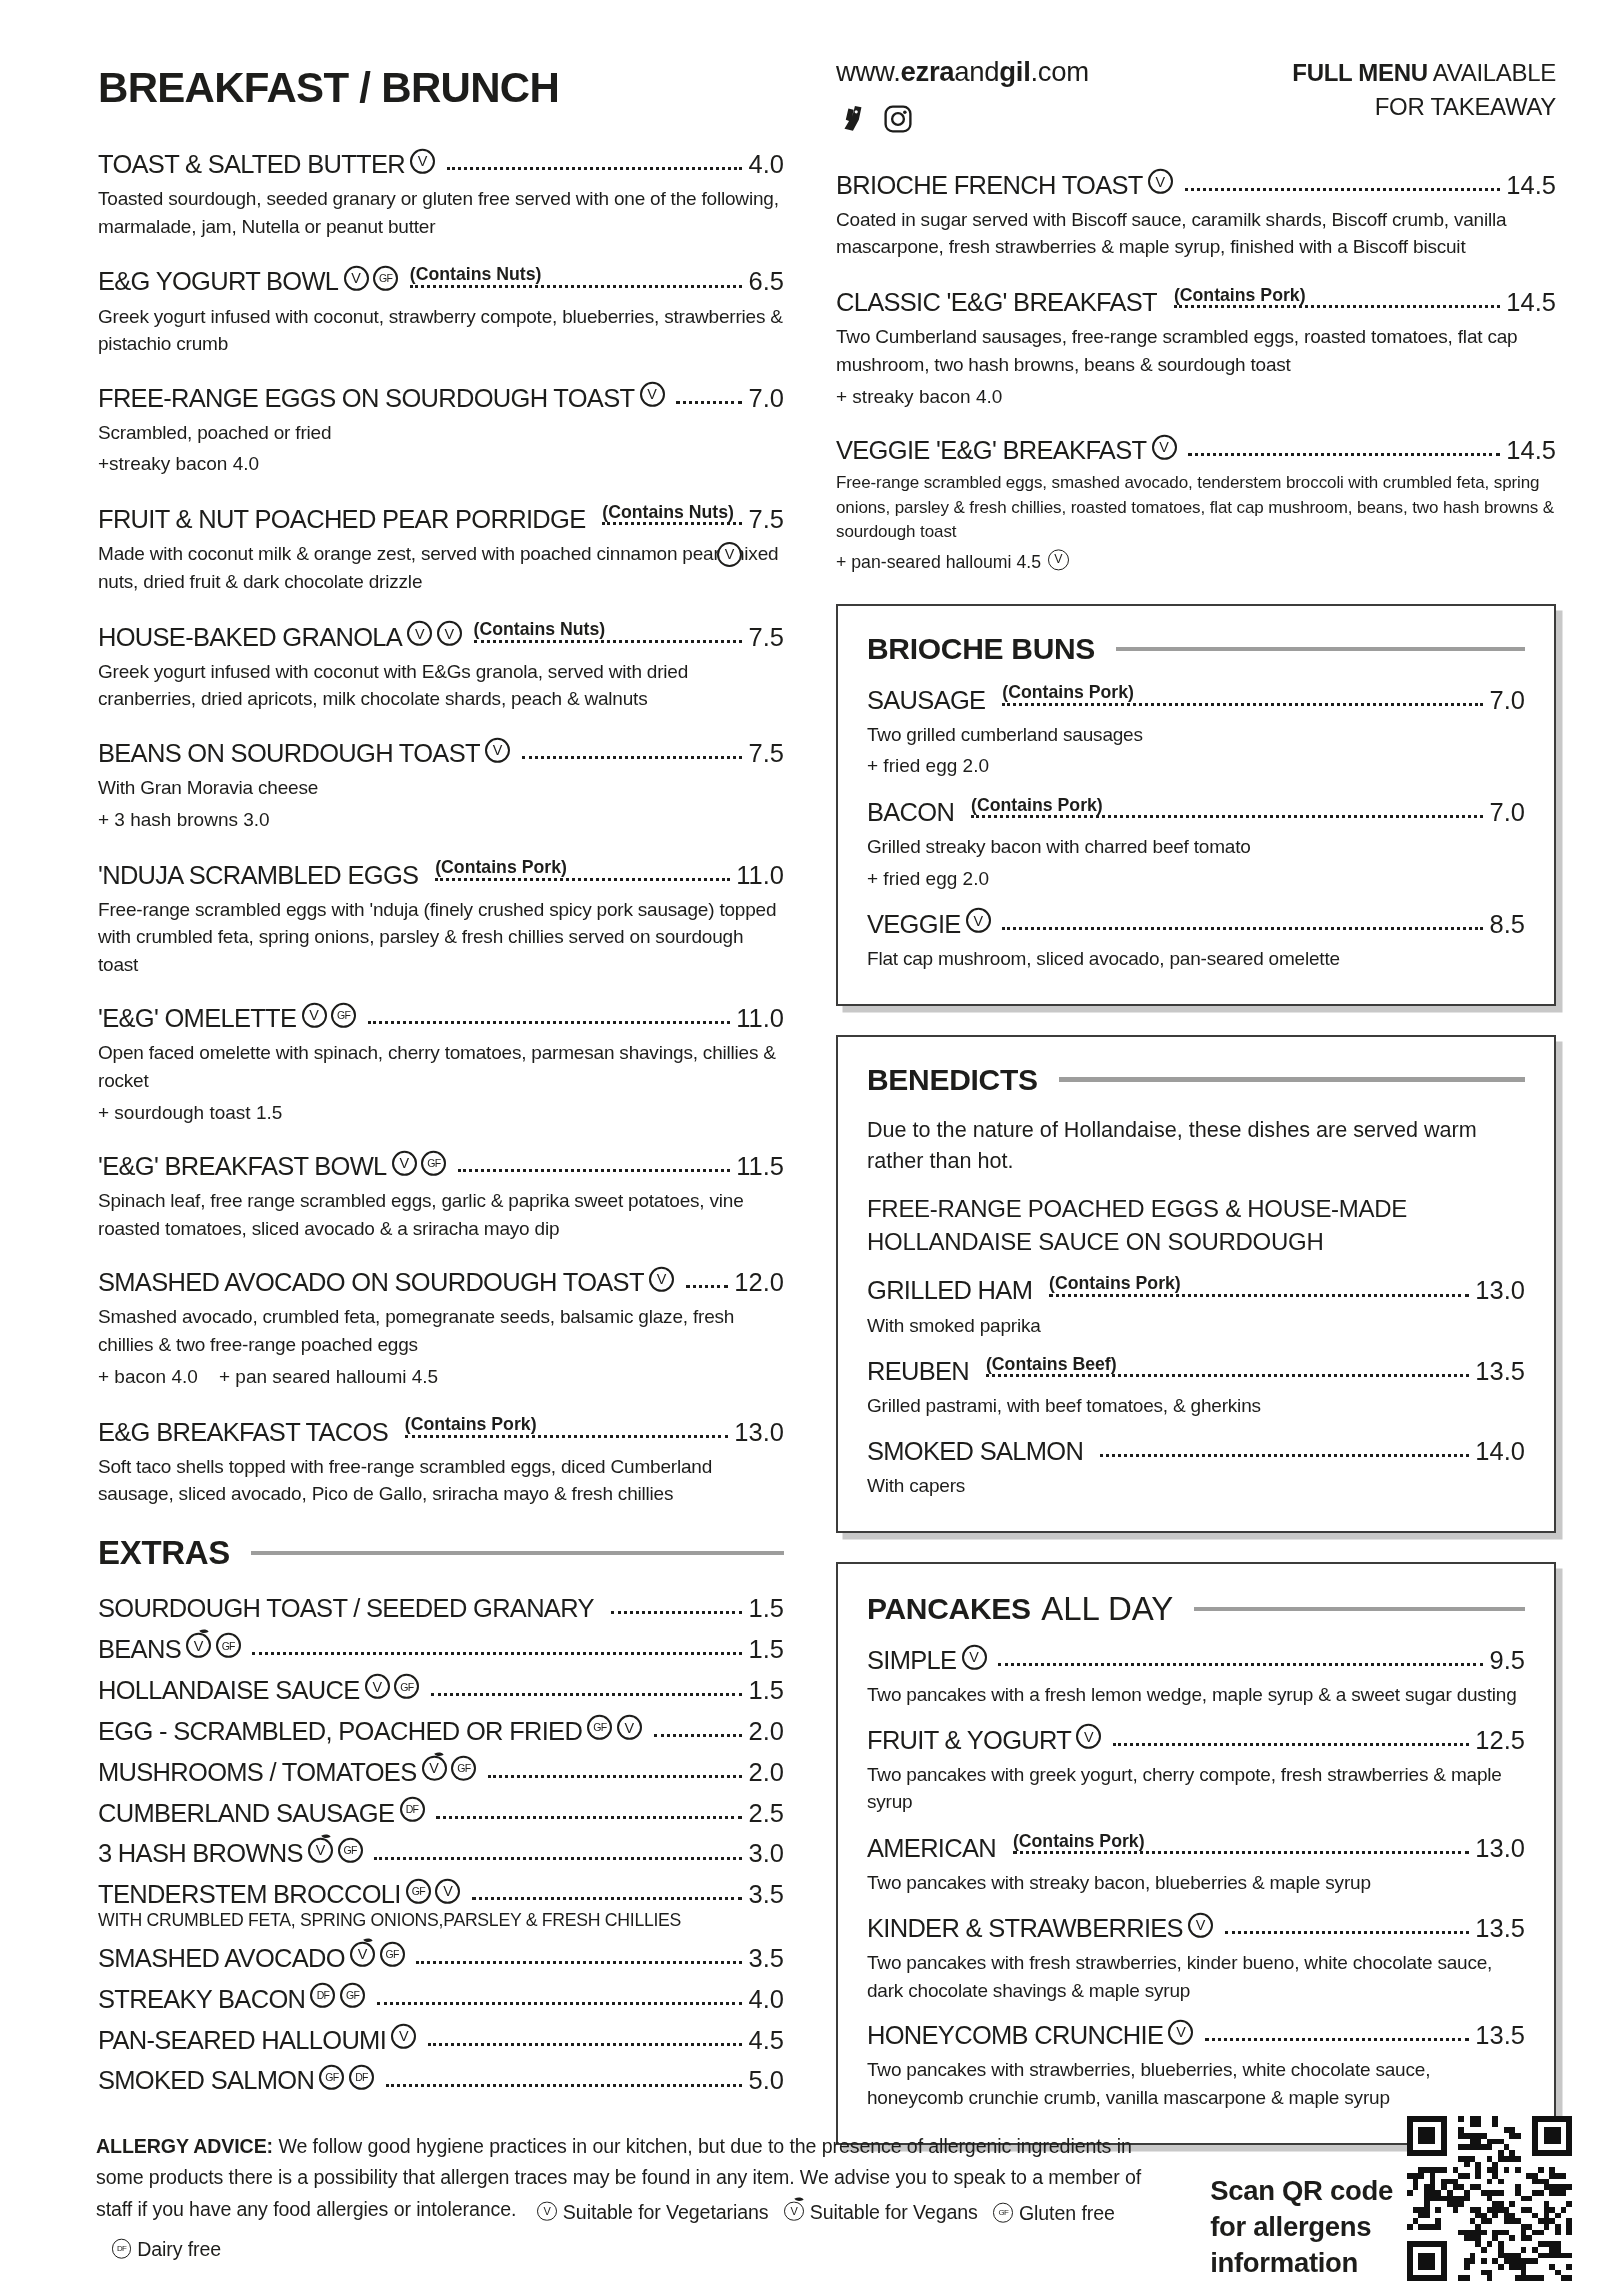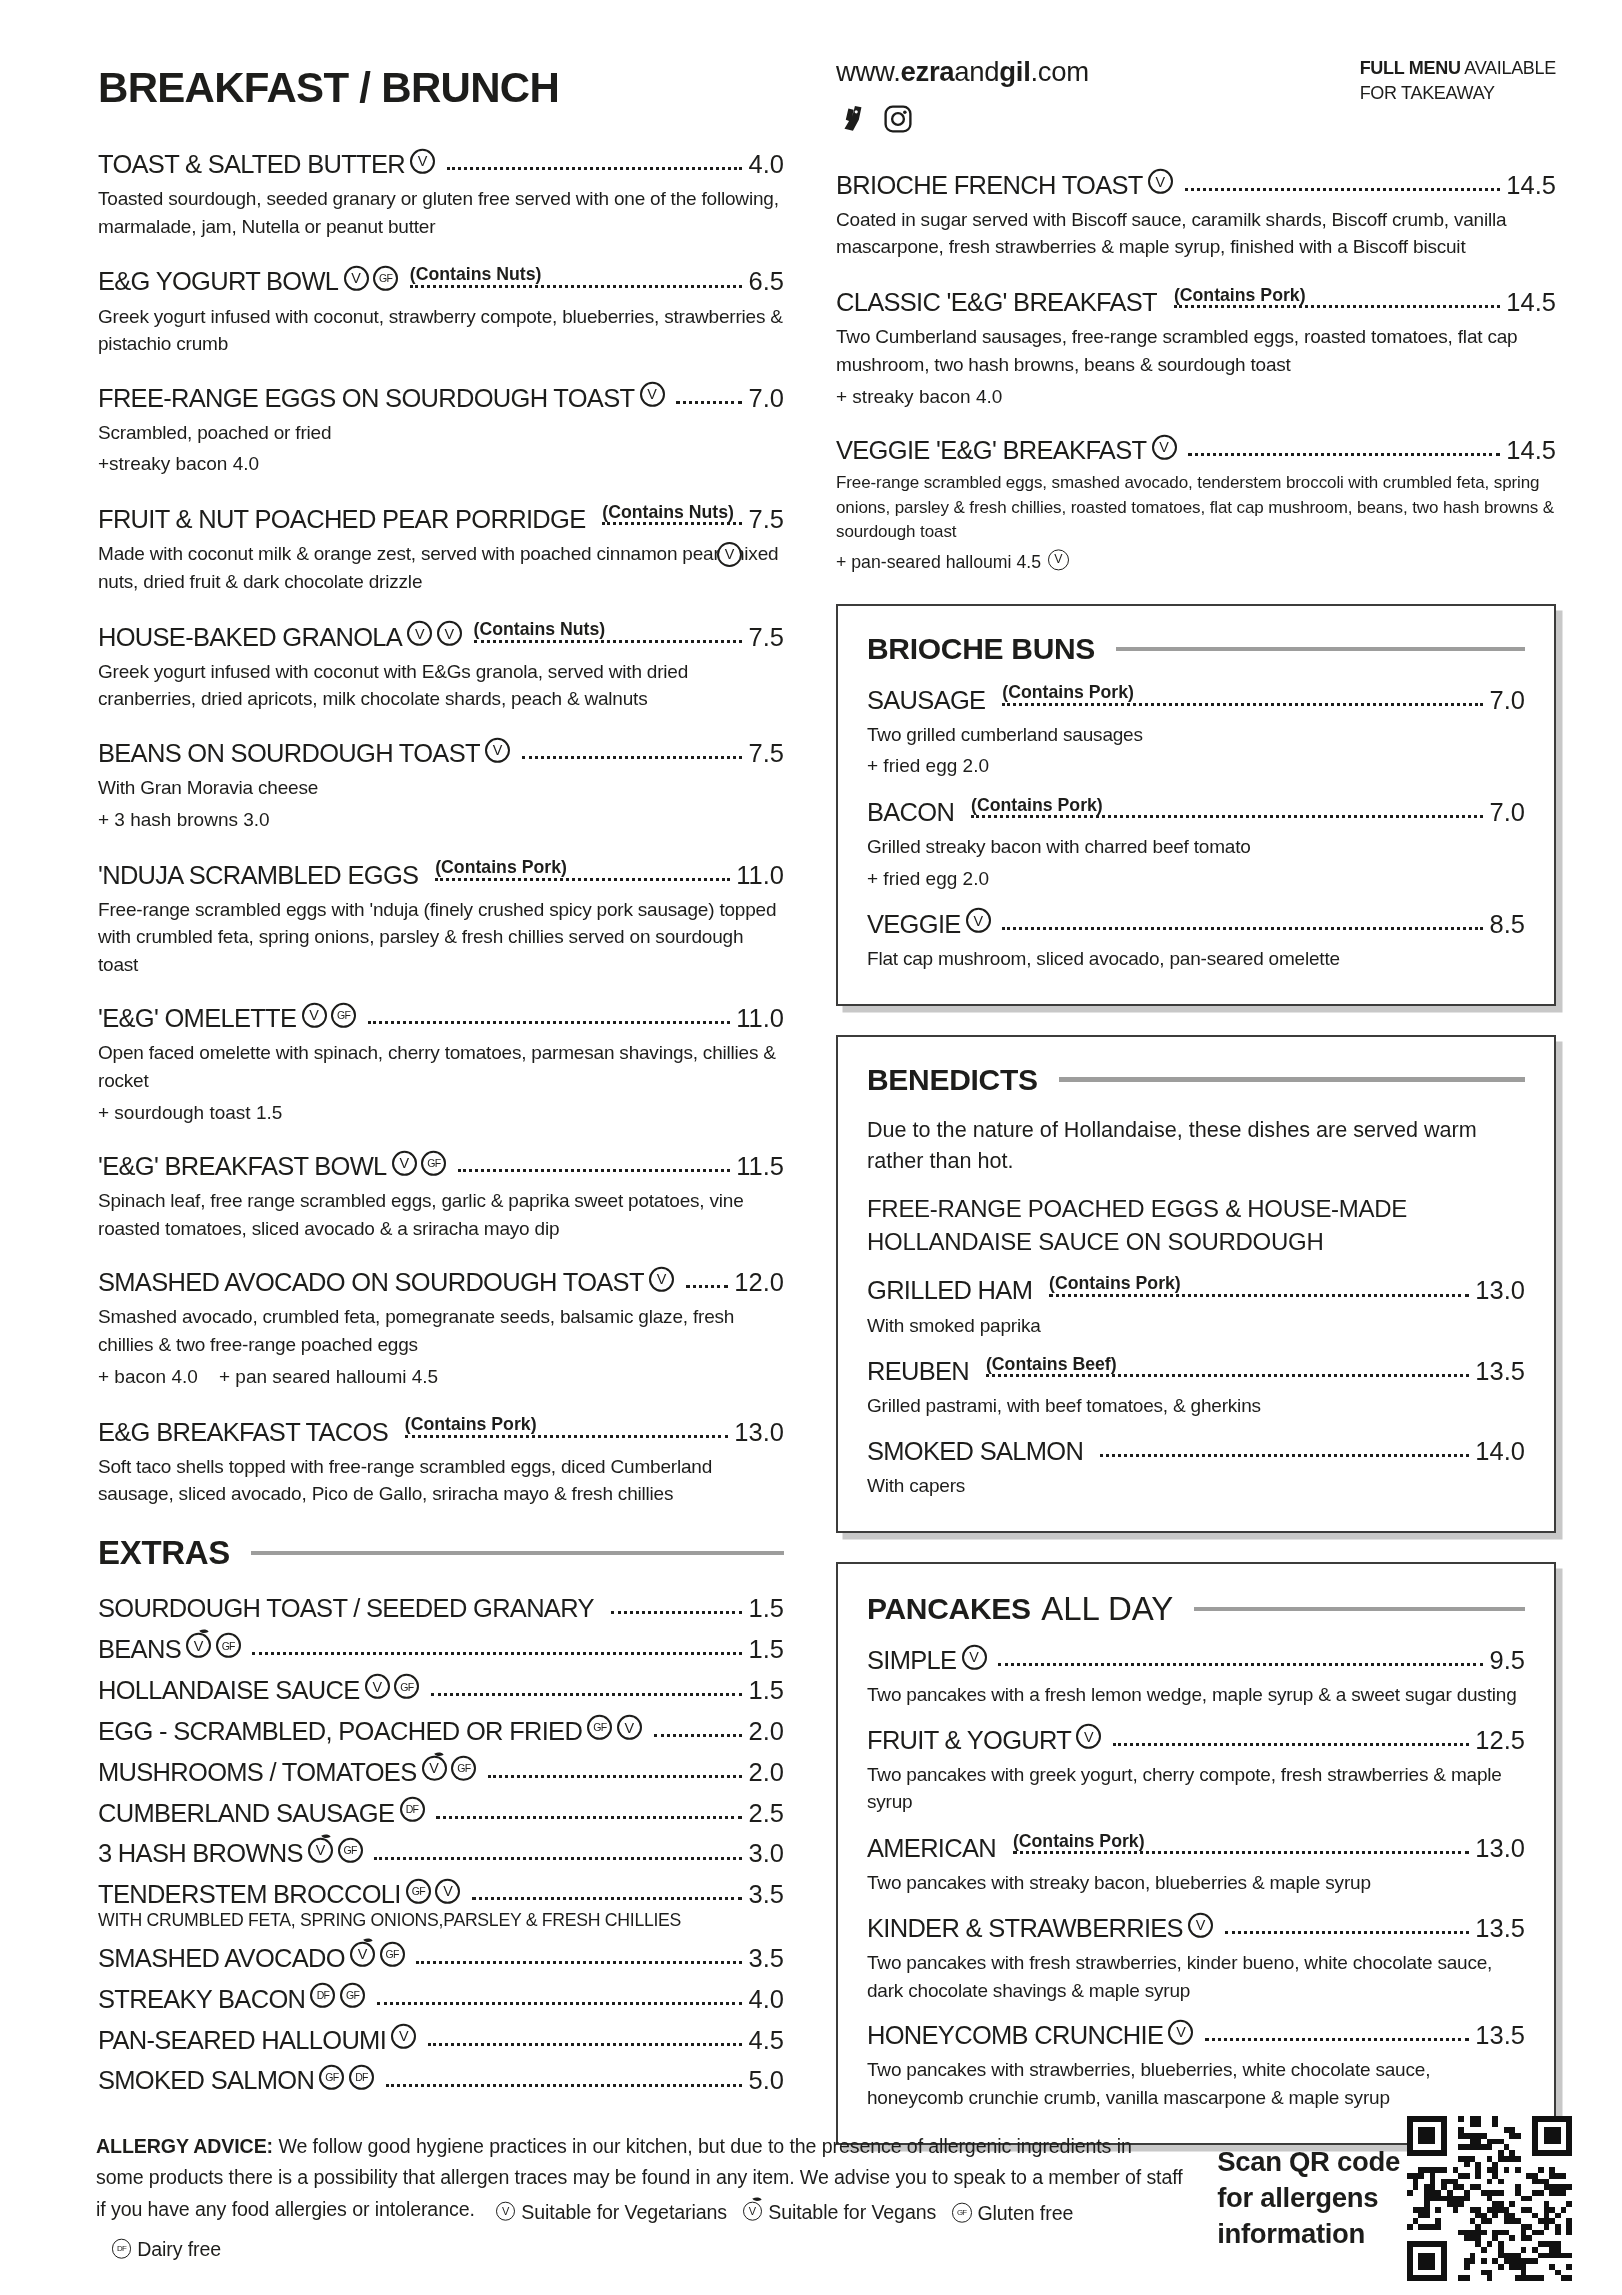--- a/index.html
+++ b/index.html
@@ -45,38 +45,38 @@
 
   
   .extras .item{margin-bottom:12.4px}
   .note{font-size:17.7px;letter-spacing:-0.3px;margin-top:1.3px}
 
   
   .rc-header{display:flex;justify-content:space-between;align-items:flex-start;margin-bottom:37px}
   .website{font-size:27.5px;letter-spacing:-0.3px}
   .social{display:flex;gap:17px;margin-top:15.7px;align-items:center}
   .social svg{display:block}
-  .takeaway{text-align:left;font-size:18px;line-height:1.4;letter-spacing:-0.3px}
+  .takeaway{text-align:right;font-size:24px;line-height:1.4;letter-spacing:-0.3px}
 
   
   .box{border:2.6px solid #3c3c3b;box-shadow:6.5px 6.5px 0 #c8c8c8;padding:26px 29px 14.4px;margin-top:29px}
   .box .sec-head{margin:0 0 18.3px}
   .box .sec-title{font-size:30px}
   .box .item{margin-bottom:17px}
   .benedicts-note{font-size:21.6px;line-height:1.42;margin:1.3px 0 17px}
   .benedicts-subhead{font-size:24px;line-height:1.35;letter-spacing:-0.3px;margin-bottom:17px;white-space:pre-line}
 
   
   .footer{position:absolute;left:96px;right:51px;bottom:14.4px;display:flex;
           justify-content:space-between;align-items:center;gap:33px}
   .allergy{font-size:19.6px;line-height:1.62;max-width:1093px;letter-spacing:-0.1px}
   .legend-item{display:inline-flex;align-items:center;gap:5.9px;margin-left:15.7px;white-space:nowrap}
   .legend-item .badge{width:19.6px;height:19.6px;font-size:11px;border-width:1.6px;transform:translateY(-1.3px)}
   .legend-item .badge[data-kind="gf"],.legend-item .badge[data-kind="df"]{font-size:7.9px}
-  .scanwrap{display:flex;align-items:center;gap:7px;flex:none}
+  .scanwrap{display:flex;align-items:flex-end;gap:14px;flex:none}
   .scan-text{font-weight:bold;font-size:27.5px;line-height:1.3;white-space:pre-line;letter-spacing:-0.3px}
   .qr{width:165px;height:165px;background:#fff}
 </style>
 </head>
 <body>
 
 <div class="col-left">
   <h1 class="page-title">BREAKFAST / BRUNCH</h1>
 
   <div>

